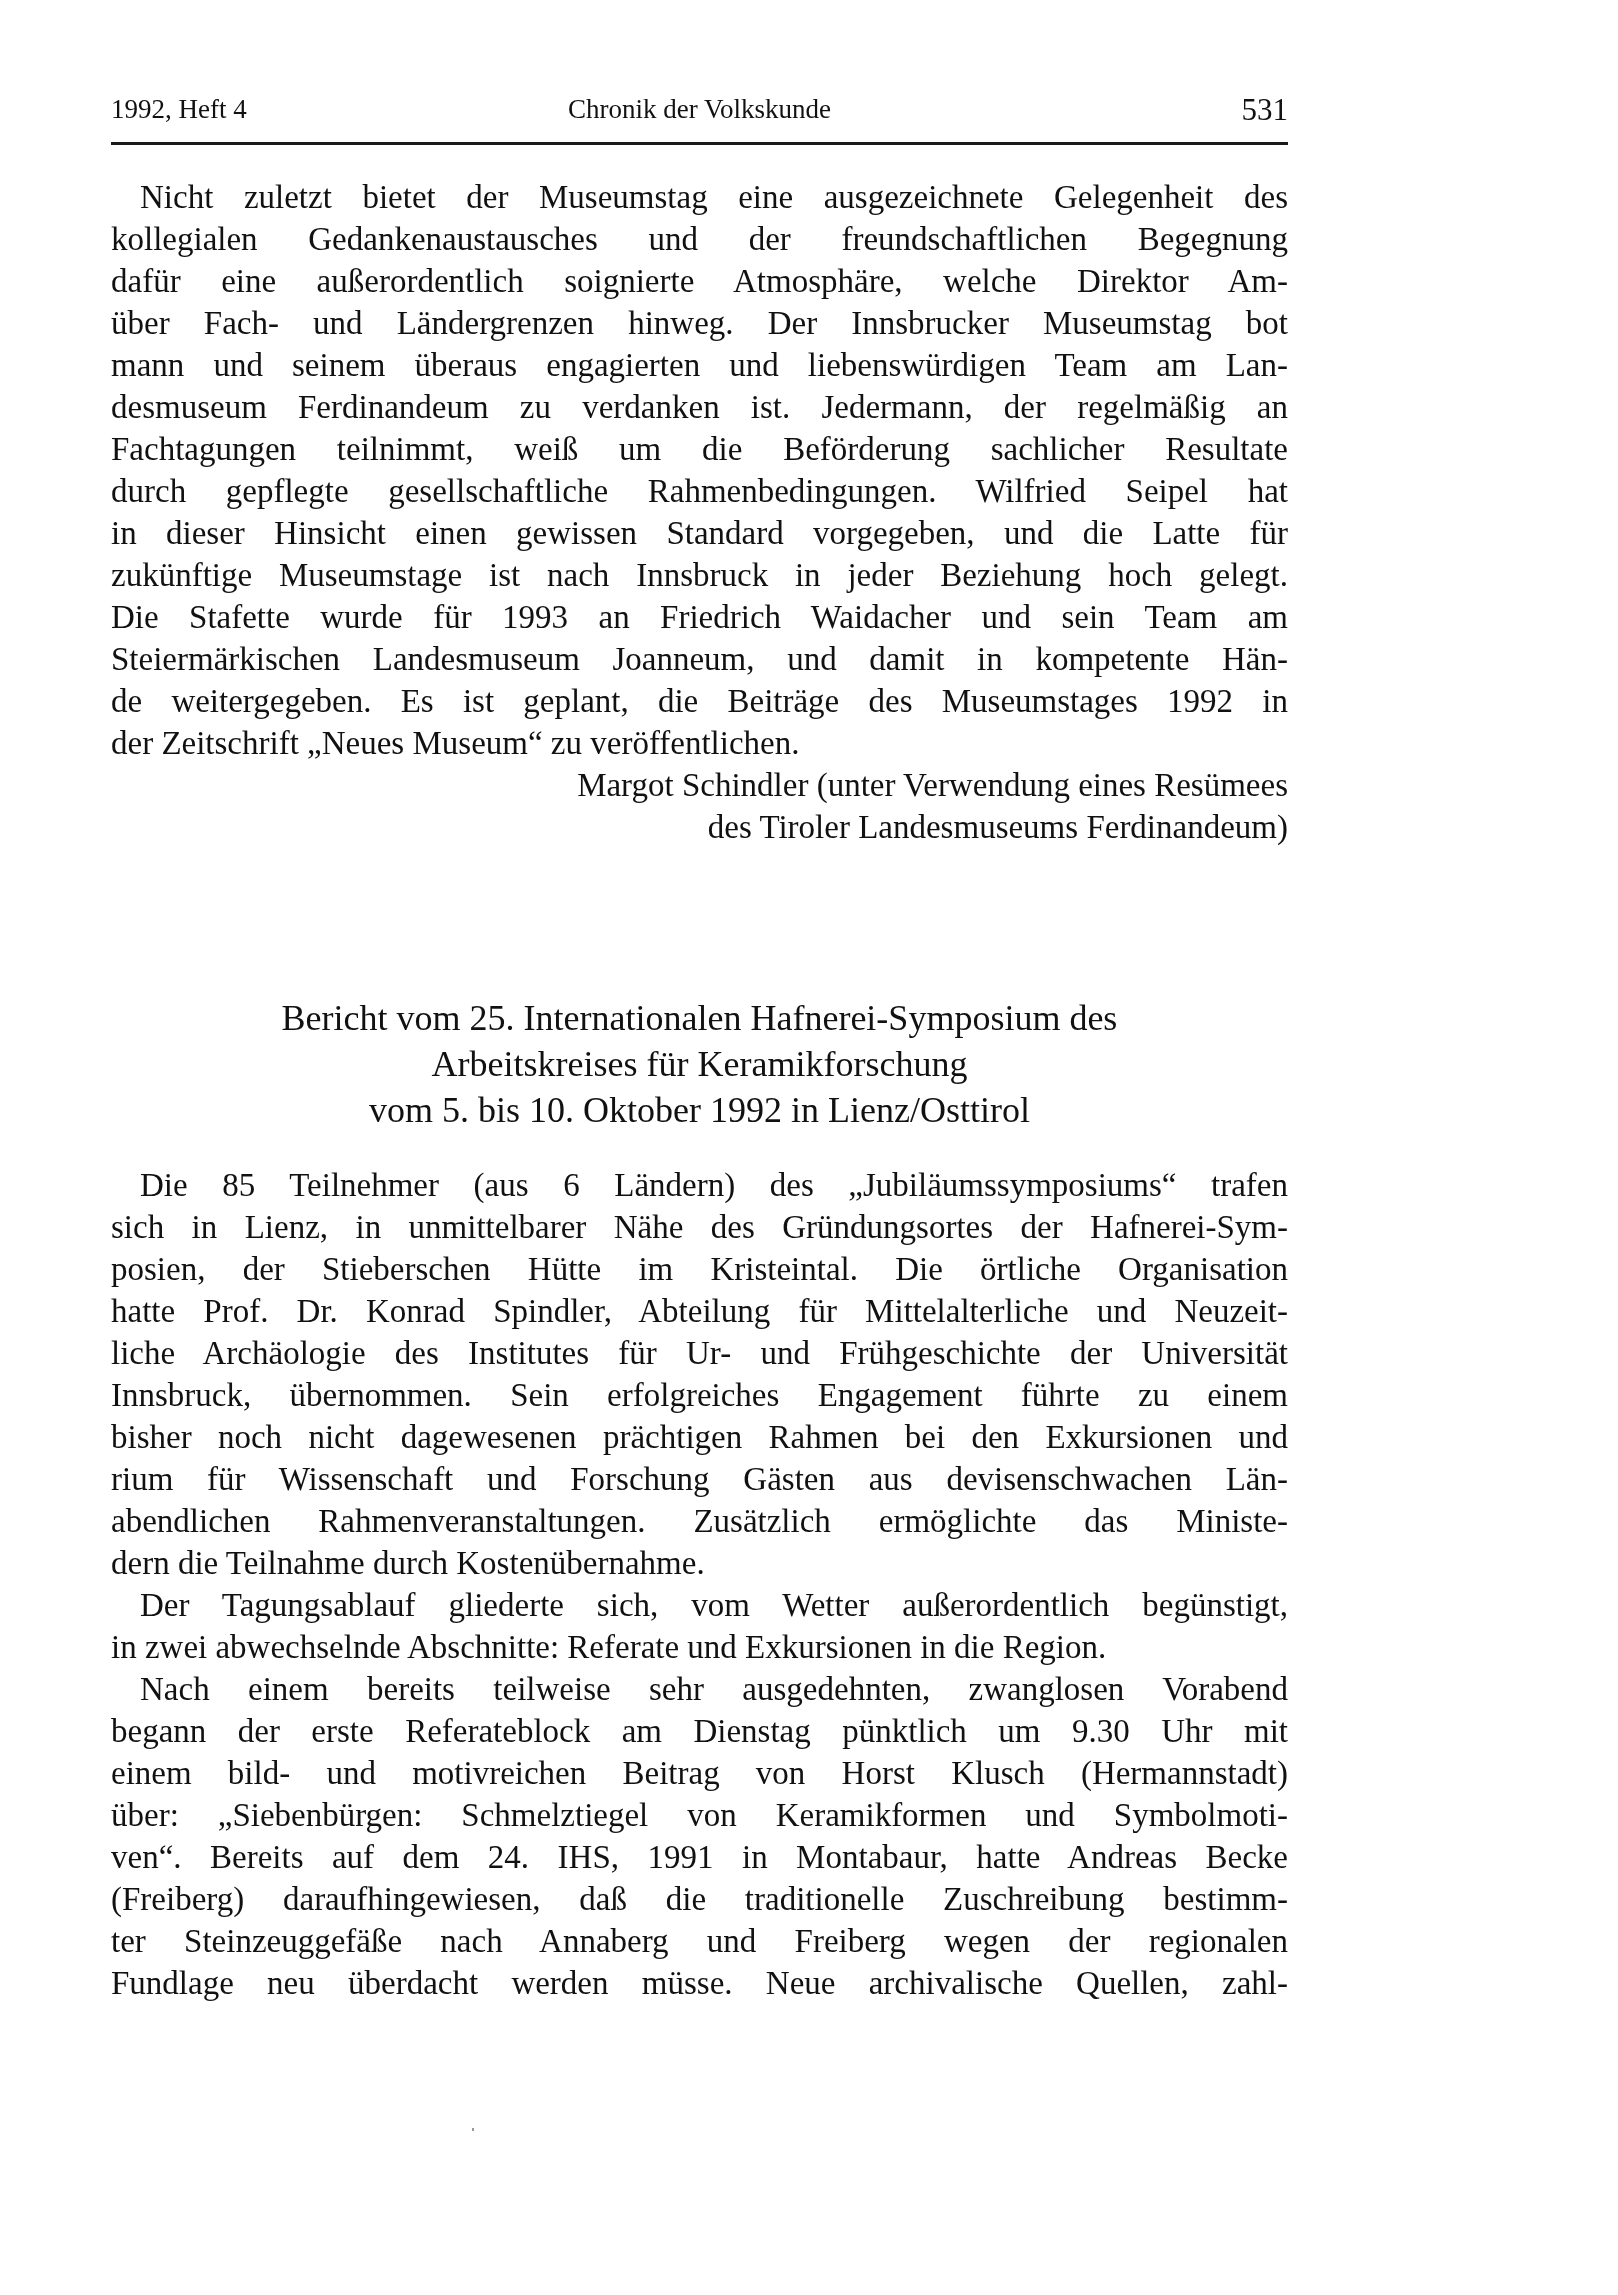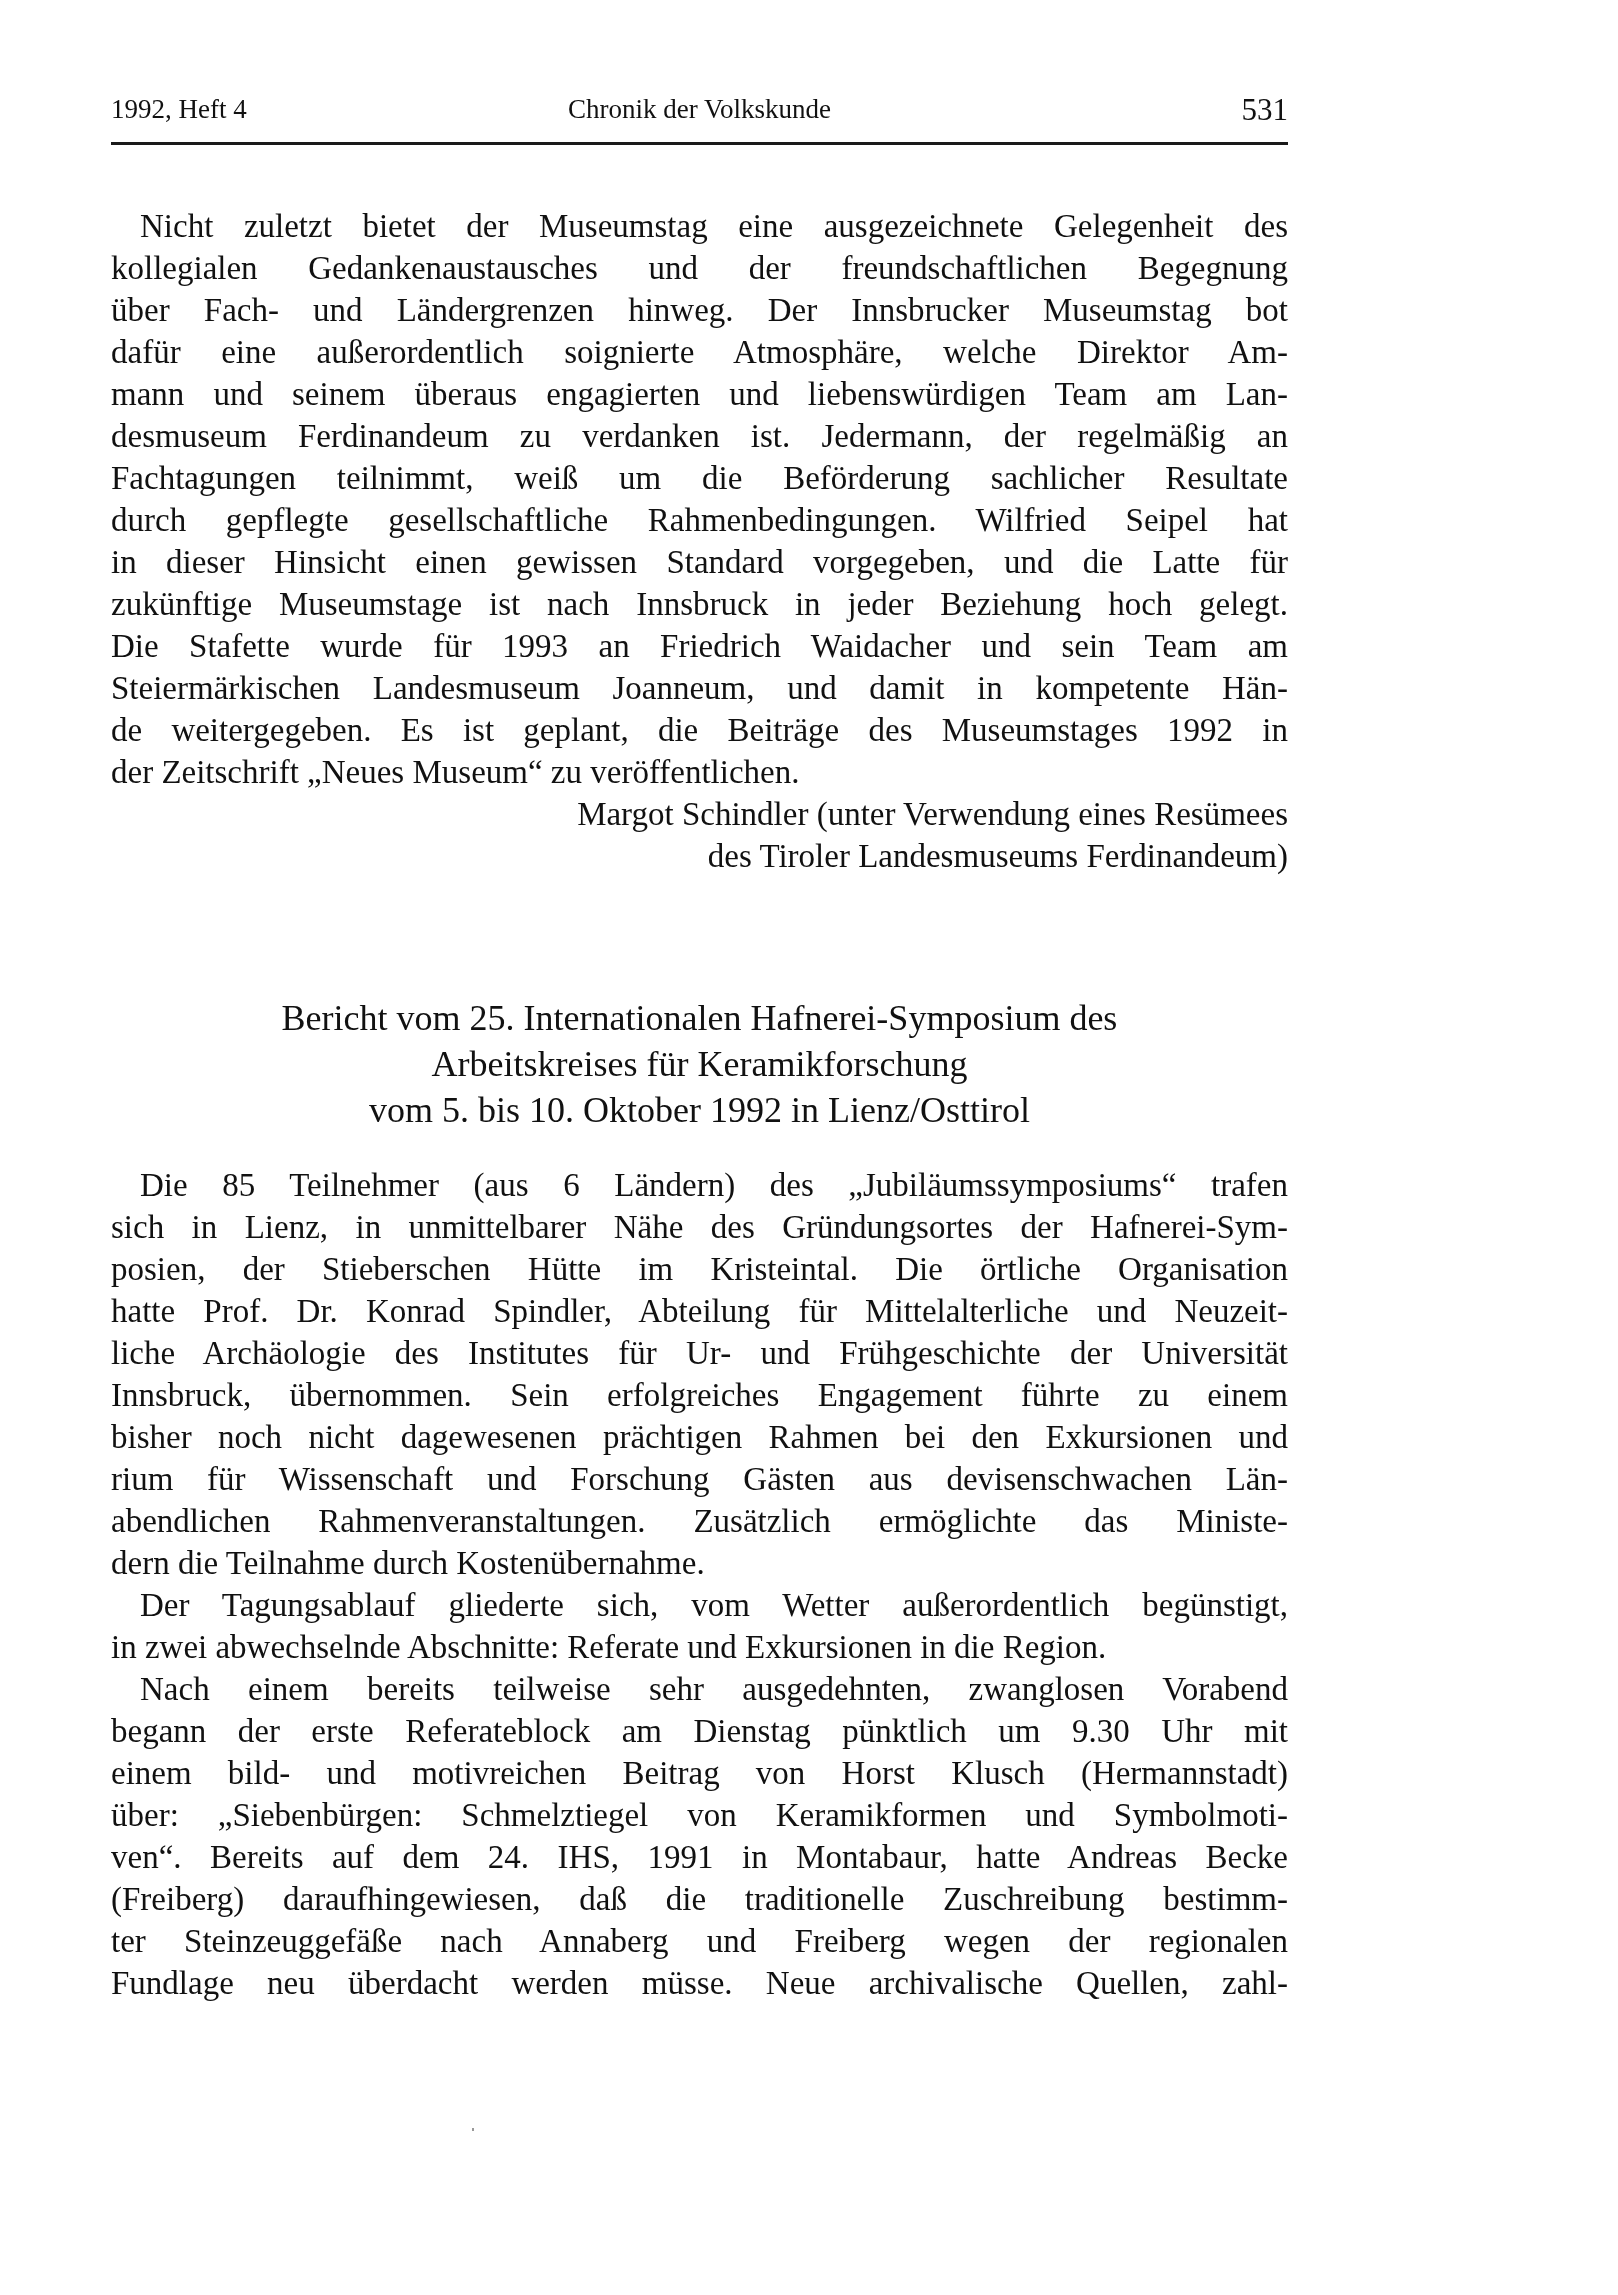--- a/index.html
+++ b/index.html
@@ -28,25 +28,25 @@
 
 <div class="page">
 
   <div class="running-head">
     <span class="left">1992, Heft 4</span>
     <span class="center">Chronik der Volkskunde</span>
     <span class="right">531</span>
   </div>
   <div class="head-rule"></div>
 
-  <div class="block" style="top:205px;">
+  <div class="block" style="top:176px;">
     <span class="line indent">Nicht zuletzt bietet der Museumstag eine ausgezeichnete Gelegenheit des</span>
     <span class="line">kollegialen Gedankenaustausches und der freundschaftlichen Begegnung</span>
+    <span class="line">dafür eine außerordentlich soignierte Atmosphäre, welche Direktor Am-</span>
     <span class="line">über Fach- und Ländergrenzen hinweg. Der Innsbrucker Museumstag bot</span>
-    <span class="line">dafür eine außerordentlich soignierte Atmosphäre, welche Direktor Am-</span>
     <span class="line">mann und seinem überaus engagierten und liebenswürdigen Team am Lan-</span>
     <span class="line">desmuseum Ferdinandeum zu verdanken ist. Jedermann, der regelmäßig an</span>
     <span class="line">Fachtagungen teilnimmt, weiß um die Beförderung sachlicher Resultate</span>
     <span class="line">durch gepflegte gesellschaftliche Rahmenbedingungen. Wilfried Seipel hat</span>
     <span class="line">in dieser Hinsicht einen gewissen Standard vorgegeben, und die Latte für</span>
     <span class="line">zukünftige Museumstage ist nach Innsbruck in jeder Beziehung hoch gelegt.</span>
     <span class="line">Die Stafette wurde für 1993 an Friedrich Waidacher und sein Team am</span>
     <span class="line">Steiermärkischen Landesmuseum Joanneum, und damit in kompetente Hän-</span>
     <span class="line">de weitergegeben. Es ist geplant, die Beiträge des Museumstages 1992 in</span>
     <span class="line last">der Zeitschrift „Neues Museum“ zu veröffentlichen.</span>

